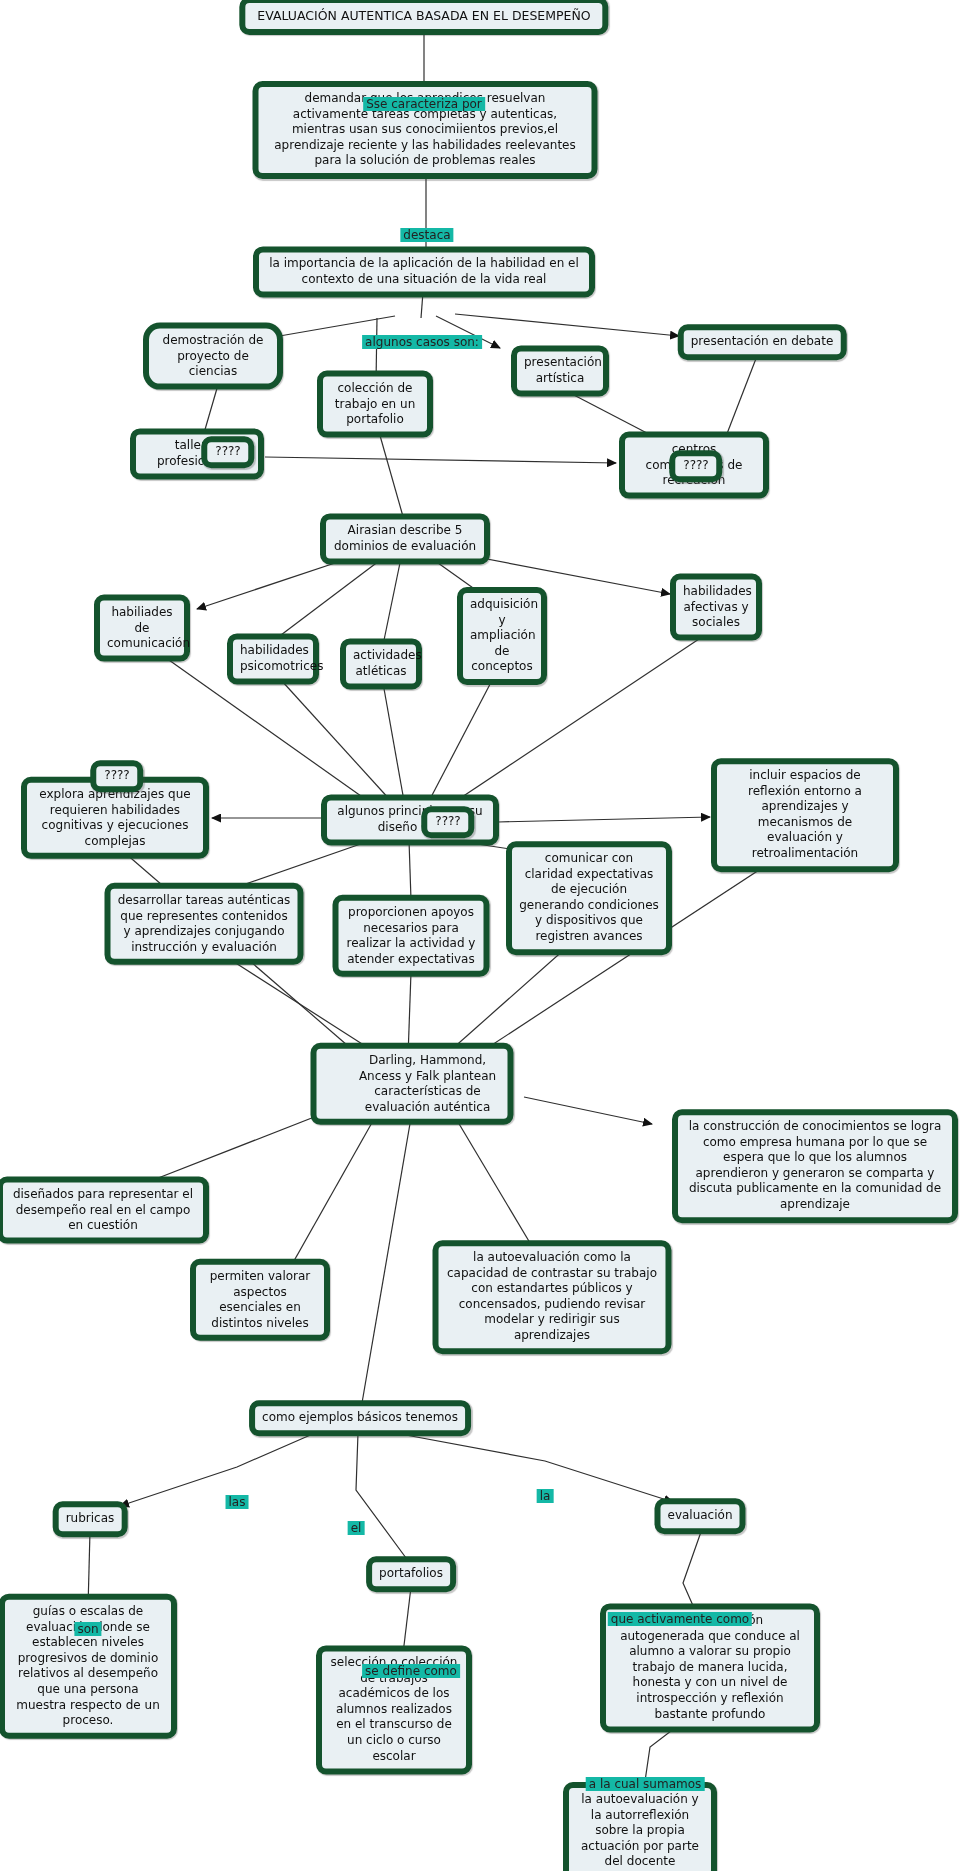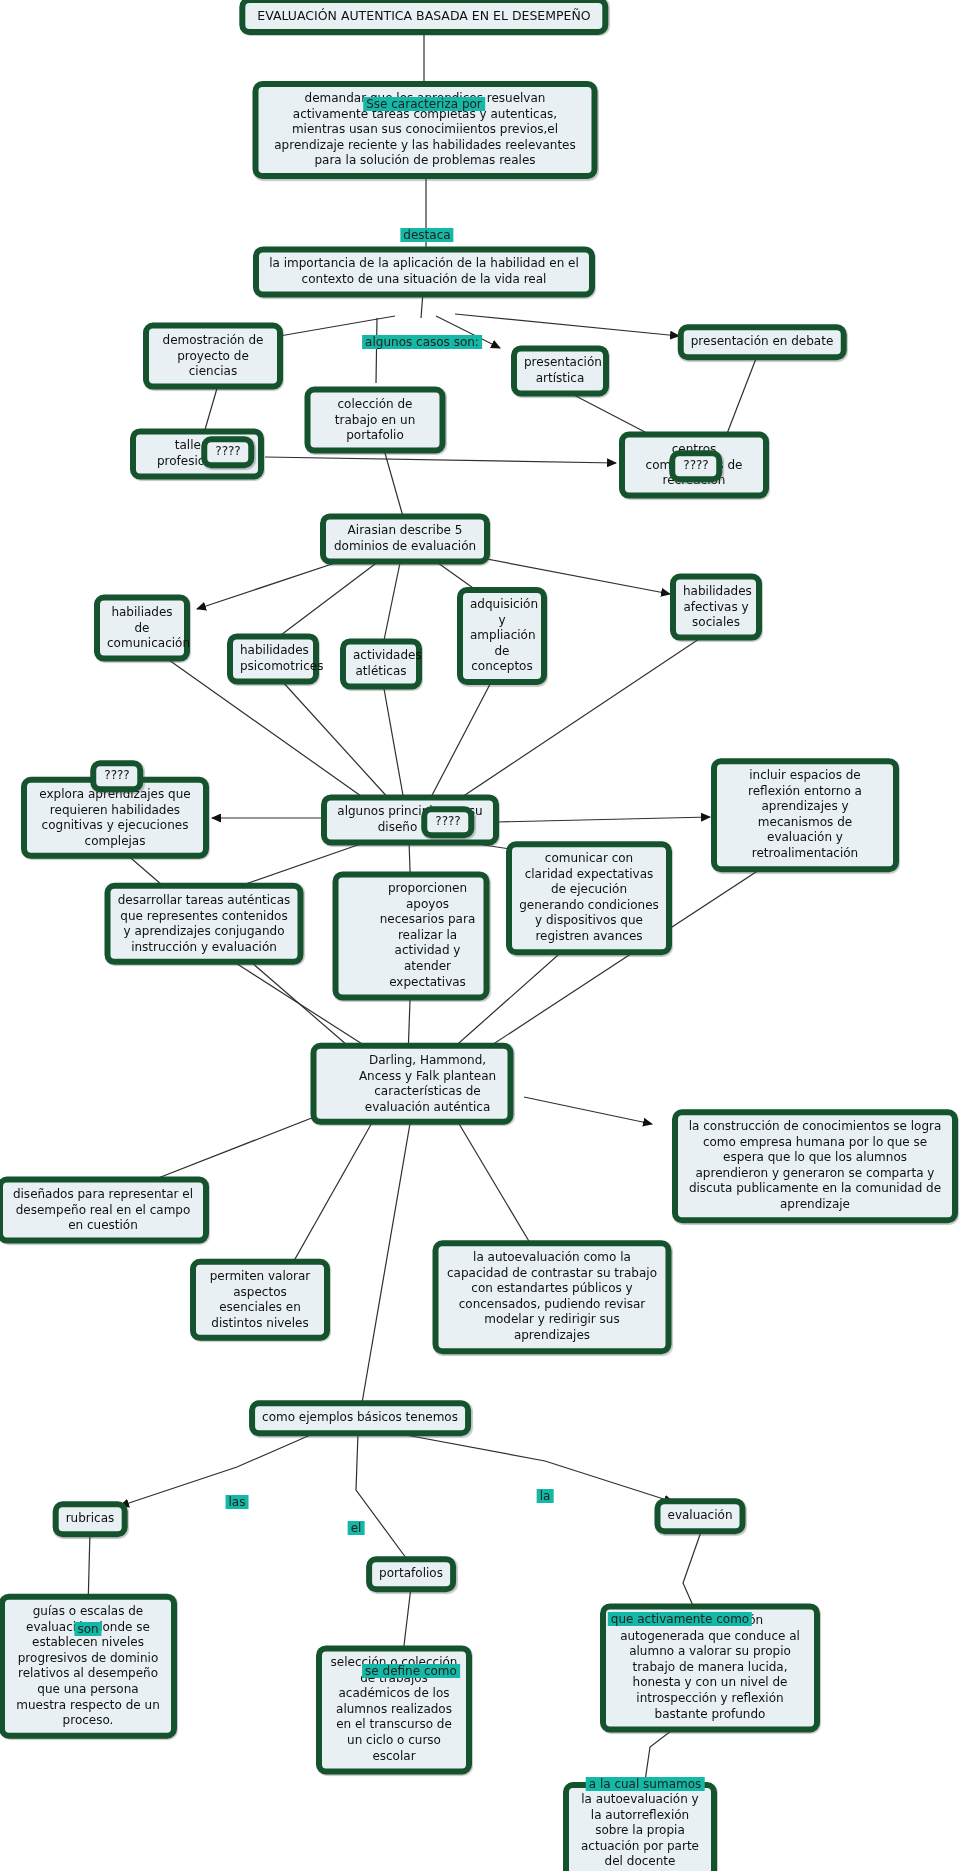--- a/index.html
+++ b/index.html
@@ -78,42 +78,42 @@
     <polyline points="395,1433 545,1461 673,1502" marker-end="url(#arrow)"></polyline>
     <line x1="90" y1="1531" x2="88" y2="1608"></line>
     <line x1="411" y1="1587" x2="402" y2="1662"></line>
     <polyline points="702,1529 683,1583 698,1617"></polyline>
     <polyline points="688,1718 650,1747 643,1795"></polyline>
   </svg>
 
   <div class="node title-node nowrap" style="left:424px;top:16px;">EVALUACIÓN AUTENTICA BASADA EN EL DESEMPEÑO</div>
   <div class="node" style="left:425px;top:130px;width:345px;">demandar que los aprendices resuelvan activamente tareas completas y autenticas, mientras usan sus conocimiientos previos,el aprendizaje reciente y las habilidades reelevantes para la solución de problemas reales</div>
   <div class="node" style="left:424px;top:272px;width:342px;">la importancia de la aplicación de la habilidad en el contexto de una situación  de la vida real</div>
-  <div class="node" style="left:213px;top:356px;width:140px;">demostración de proyecto de ciencias</div>
-  <div class="node" style="left:375px;top:420px;width:141px;">colección de trabajo en un portafolio</div>
+  <div class="node" style="left:213px;top:356px;width:140px;border-radius:17px;">demostración de proyecto de ciencias</div>
+  <div class="node" style="left:375px;top:404px;width:116px;">colección de trabajo en un portafolio</div>
   <div class="node" style="left:560px;top:371px;width:98px;">presentación artística</div>
   <div class="node nowrap" style="left:762px;top:342px;">presentación en debate</div>
   <div class="node" style="left:197px;top:454px;width:134px;">talleres profesionales</div>
   <div class="node" style="left:694px;top:465px;width:150px;">centros comunitarios de recreación</div>
   <div class="node qnode nowrap" style="left:228px;top:452px;">????</div>
   <div class="node qnode nowrap" style="left:696px;top:466px;">????</div>
   <div class="node" style="left:405px;top:539px;width:170px;">Airasian describe 5 dominios de evaluación</div>
   <div class="node" style="left:142px;top:628px;width:96px;">habiliades de comunicación</div>
   <div class="node" style="left:273px;top:659px;width:92px;">habilidades psicomotrices</div>
   <div class="node" style="left:381px;top:664px;width:82px;">actividades atléticas</div>
   <div class="node" style="left:502px;top:636px;width:90px;">adquisición y ampliación de conceptos</div>
   <div class="node" style="left:716px;top:607px;width:92px;">habilidades afectivas y sociales</div>
   <div class="node qnode nowrap" style="left:117px;top:776px;">????</div>
   <div class="node" style="left:115px;top:818px;width:188px;text-align:center;">explora aprendizajes que requieren habilidades cognitivas y ejecuciones complejas</div>
   <div class="node" style="left:410px;top:820px;width:178px;">algunos principios en su diseño son</div>
   <div class="node qnode nowrap" style="left:448px;top:822px;">????</div>
   <div class="node" style="left:805px;top:815px;width:188px;">incluir espacios de reflexión entorno a aprendizajes y mecanismos de evaluación y retroalimentación</div>
   <div class="node" style="left:589px;top:898px;width:166px;">comunicar con claridad expectativas de ejecución generando condiciones y dispositivos que registren avances</div>
   <div class="node" style="left:204px;top:924px;width:199px;">desarrollar tareas auténticas que representes contenidos y aprendizajes conjugando instrucción y evaluación</div>
-  <div class="node" style="left:411px;top:936px;width:157px;padding-left:40px;">proporcionen apoyos necesarios para realizar la actividad y atender expectativas</div>
+  <div class="node" style="left:411px;top:936px;width:157px;">proporcionen apoyos necesarios para realizar la actividad y atender expectativas</div>
   <div class="node" style="left:412px;top:1084px;width:203px;padding-left:38px;">Darling, Hammond, Ancess y Falk plantean características de evaluación auténtica</div>
   <div class="node" style="left:815px;top:1166px;width:286px;">la construcción de conocimientos se logra como empresa humana por lo que se espera  que lo que los alumnos aprendieron y generaron se comparta y discuta publicamente en la comunidad de aprendizaje</div>
   <div class="node" style="left:103px;top:1210px;width:212px;">diseñados para representar el desempeño real en el campo en cuestión</div>
   <div class="node" style="left:260px;top:1300px;width:140px;">permiten valorar aspectos esenciales en distintos niveles</div>
   <div class="node" style="left:552px;top:1297px;width:239px;">la autoevaluación como la capacidad de contrastar su trabajo con estandartes públicos y concensados, pudiendo revisar modelar y redirigir sus aprendizajes</div>
   <div class="node nowrap" style="left:360px;top:1418px;">como ejemplos básicos tenemos</div>
   <div class="node nowrap" style="left:90px;top:1519px;">rubricas</div>
   <div class="node nowrap" style="left:411px;top:1574px;">portafolios</div>
   <div class="node nowrap" style="left:700px;top:1516px;">evaluación</div>
   <div class="node" style="left:88px;top:1666px;width:178px;">guías o escalas de evaluación donde se establecen niveles progresivos de dominio relativos al desempeño que una persona muestra respecto de un proceso.</div>

